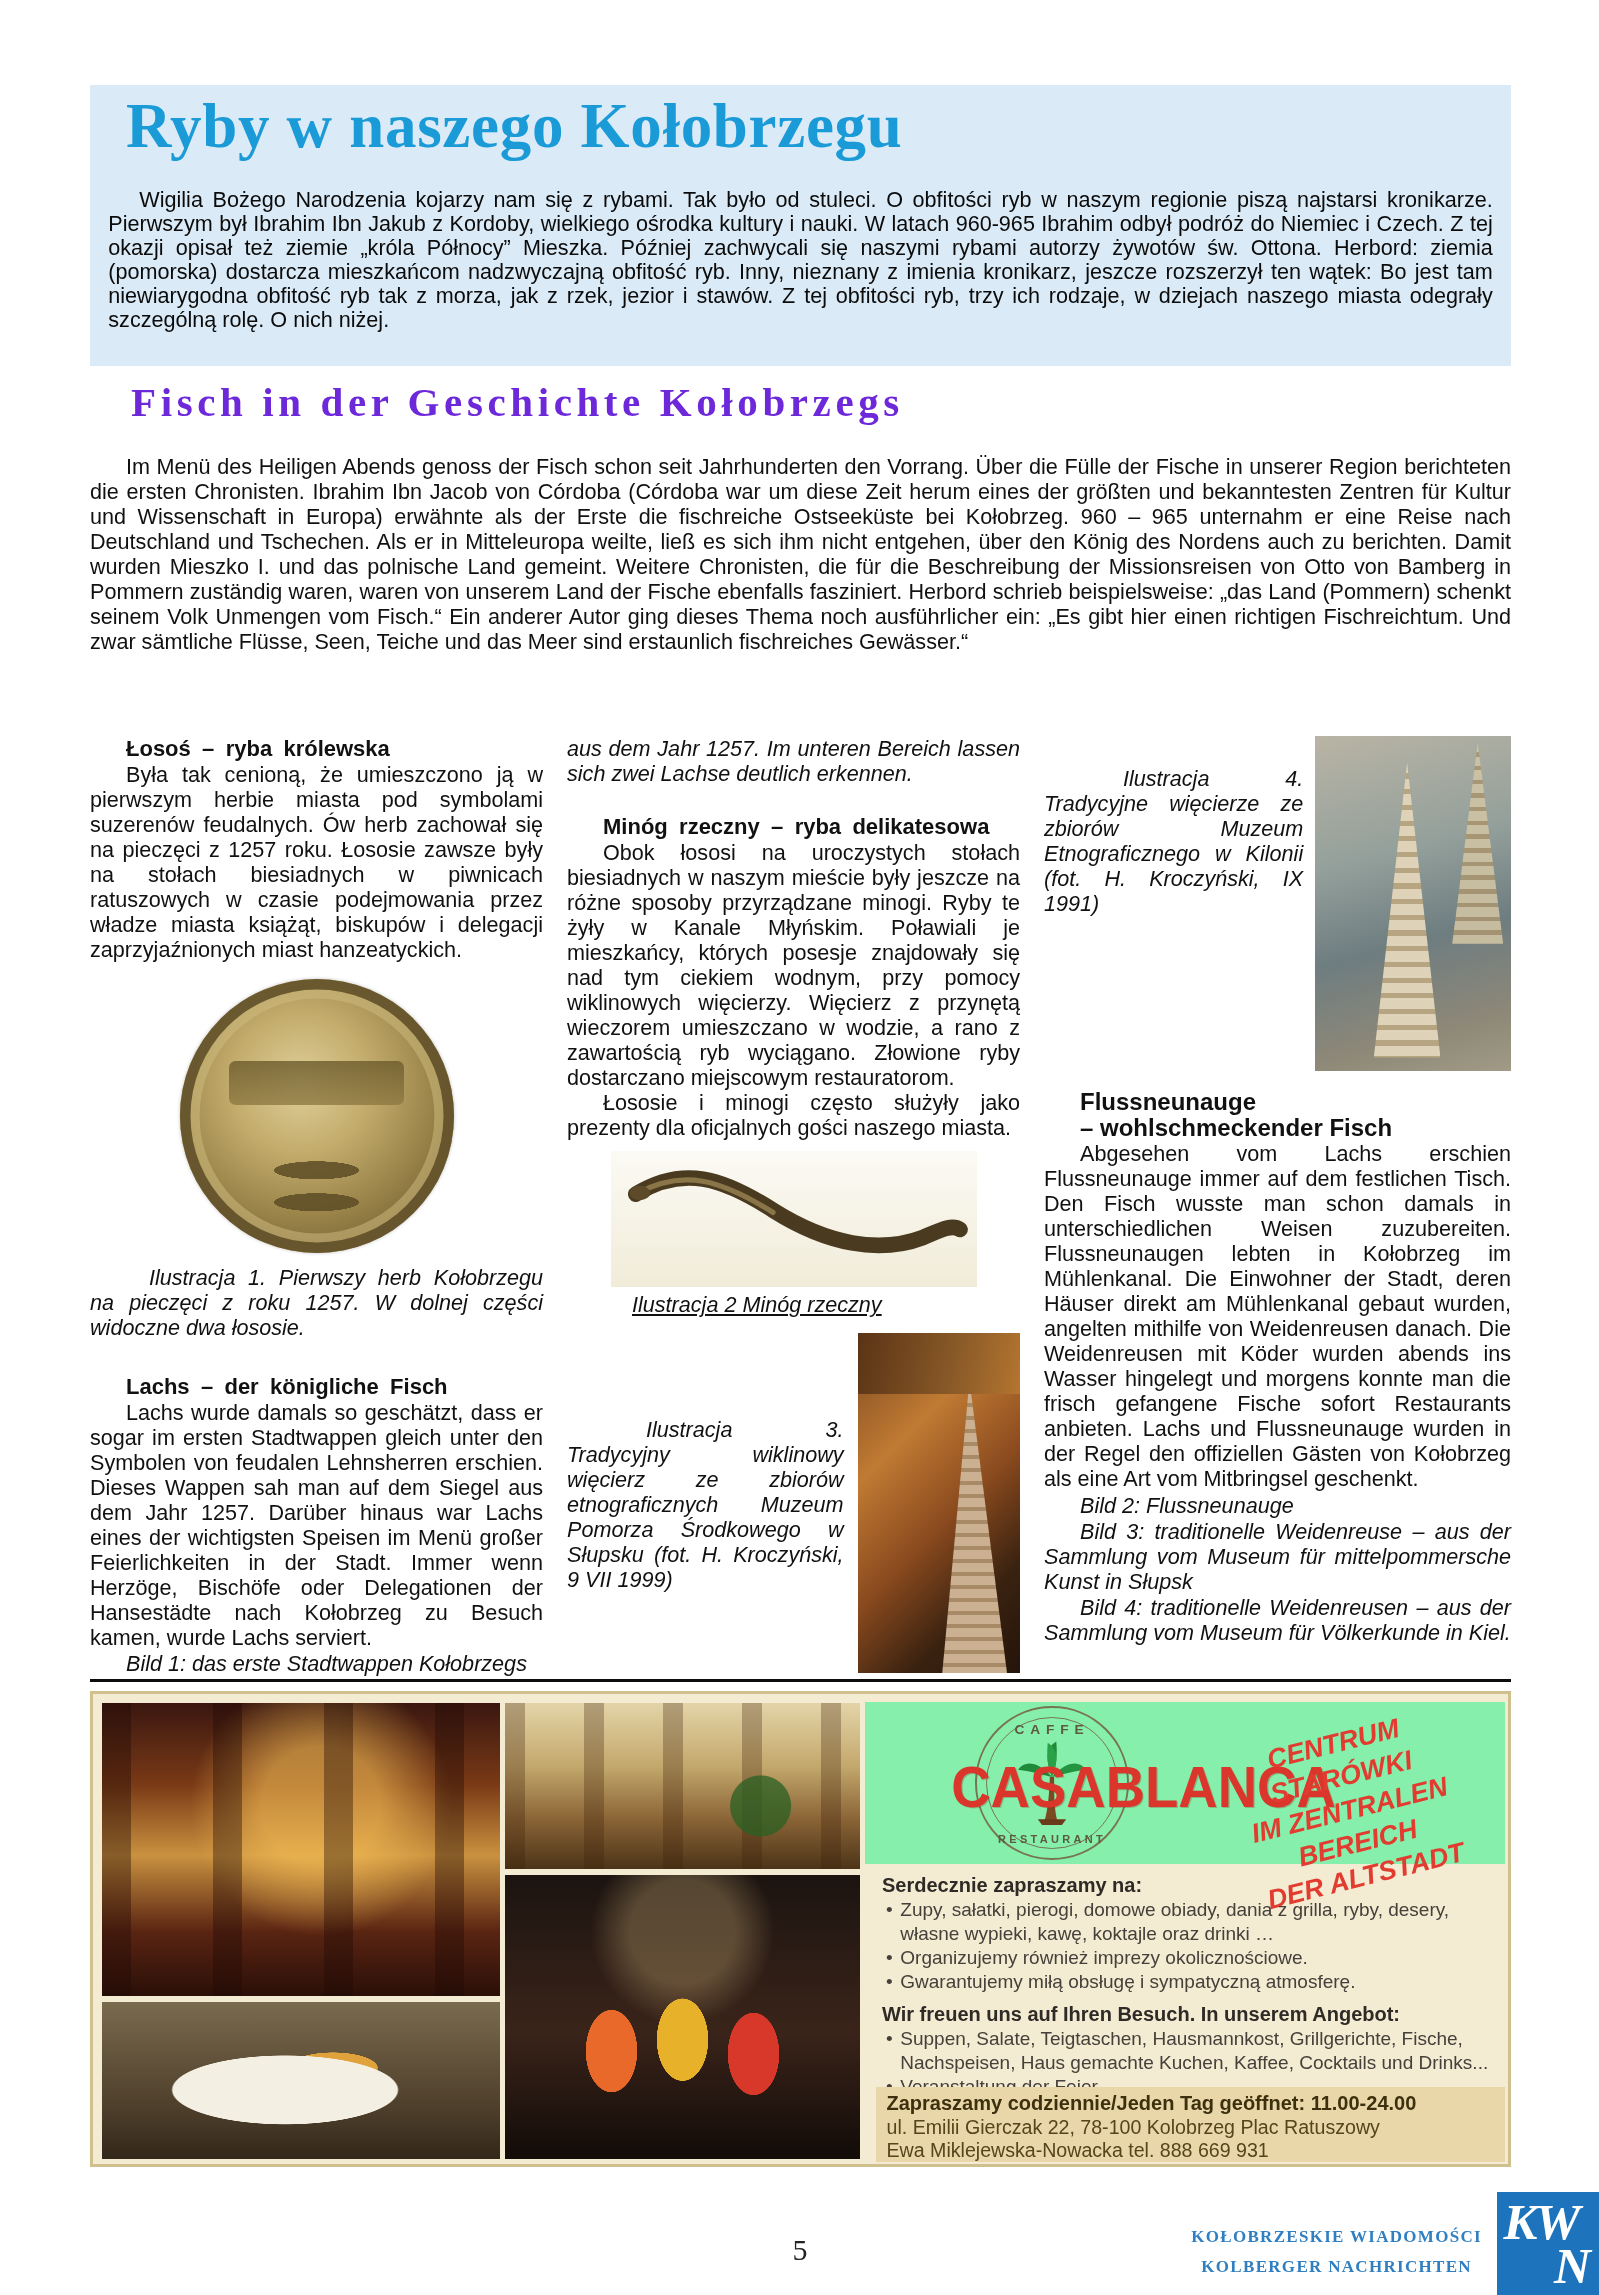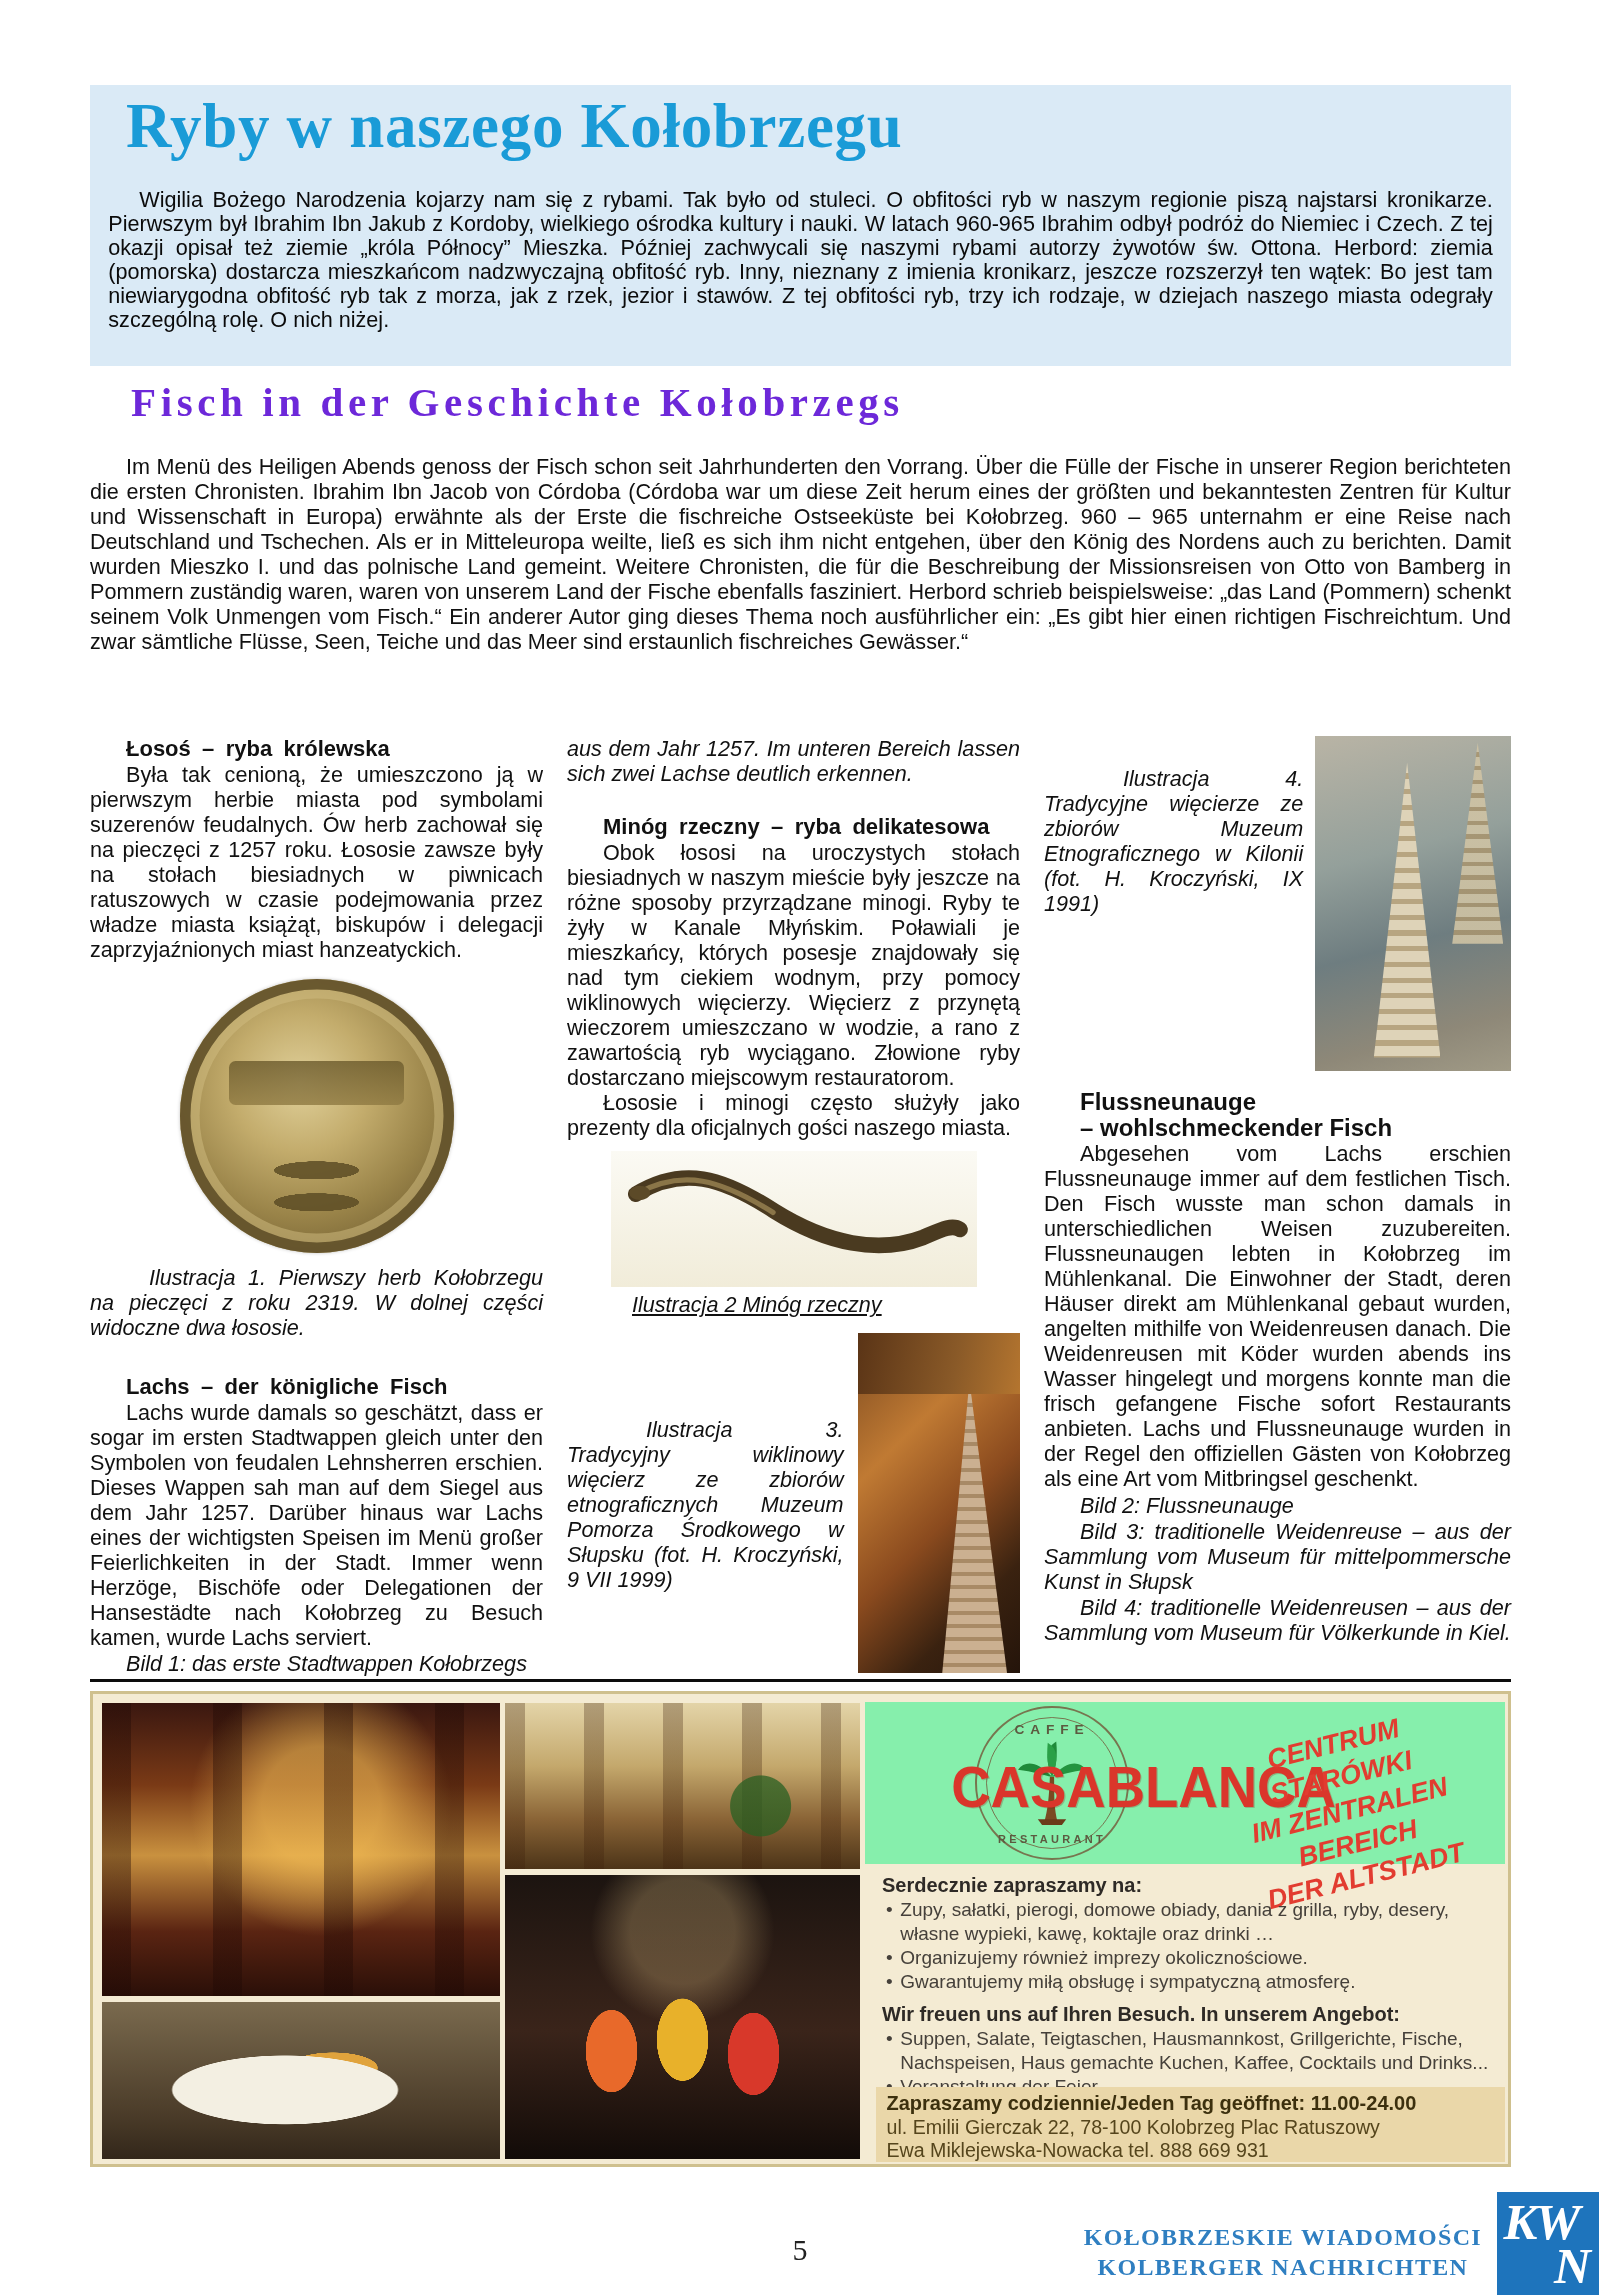--- a/index.html
+++ b/index.html
@@ -127,21 +127,21 @@
   .ad-contact{position:absolute;left:783px;top:393px;width:629px;height:75px;background:var(--ad-contact-bg);
     padding:5.2px 10.5px;color:#4a3c14;}
   .ad-contact .l1{font-weight:bold;color:#3c300e;font-size:20px;line-height:23.6px;}
   .ad-contact .l2,.ad-contact .l3{font-size:19.6px;line-height:23px;color:#55451c;}
 
   
   .page-num{position:absolute;left:0;top:2233px;width:1600px;text-align:center;
     font-family:"Liberation Serif",serif;font-size:30px;color:#222;}
   .mag-name{position:absolute;right:118px;top:2222px;text-align:center;
     font-family:"Liberation Serif",serif;font-weight:bold;color:var(--footer-blue);
-    font-size:24px;line-height:30px;letter-spacing:1.3px;}
+    font-size:17px;line-height:30px;letter-spacing:1.3px;}
   .kwn{position:absolute;left:1497px;top:2192px;width:103px;height:103px;background:var(--logo-bg);
     color:#fff;font-family:"Liberation Serif",serif;font-style:italic;font-weight:bold;}
   .kwn .kw{position:absolute;left:6.5px;top:1.3px;font-size:51px;letter-spacing:-2.6px;}
   .kwn .n{position:absolute;right:9.2px;bottom:0px;font-size:51px;}
 </style>
 </head>
 <body>
 
 <div class="page">
 
@@ -150,21 +150,21 @@
     <p class="intro-pl">Wigilia Bożego Narodzenia kojarzy nam się z rybami. Tak było od stuleci. O obfitości ryb w naszym regionie piszą najstarsi kronikarze. Pierwszym był Ibrahim Ibn Jakub z Kordoby, wielkiego ośrodka kultury i nauki. W latach 960-965 Ibrahim odbył podróż do Niemiec i Czech. Z tej okazji opisał też ziemie „króla Północy” Mieszka. Później zachwycali się naszymi rybami autorzy żywotów św. Ottona. Herbord: ziemia (pomorska) dostarcza mieszkańcom nadzwyczajną obfitość ryb. Inny, nieznany z imienia kronikarz, jeszcze rozszerzył ten wątek: Bo jest tam niewiarygodna obfitość ryb tak z morza, jak z rzek, jezior i stawów. Z tej obfitości ryb, trzy ich rodzaje, w dziejach naszego miasta odegrały szczególną rolę. O nich niżej.</p>
   </section>
 
   <h2 class="german-title">Fisch in der Geschichte Kołobrzegs</h2>
   <p class="intro-de">Im Menü des Heiligen Abends genoss der Fisch schon seit Jahrhunderten den Vorrang. Über die Fülle der Fische in unserer Region berichteten die ersten Chronisten. Ibrahim Ibn Jacob von Córdoba (Córdoba war um diese Zeit herum eines der größten und bekanntesten Zentren für Kultur und Wissenschaft in Europa) erwähnte als der Erste die fischreiche Ostseeküste bei Kołobrzeg. 960 – 965 unternahm er eine Reise nach Deutschland und Tschechen. Als er in Mitteleuropa weilte, ließ es sich ihm nicht entgehen, über den König des Nordens auch zu berichten. Damit wurden Mieszko I. und das polnische Land gemeint. Weitere Chronisten, die für die Beschreibung der Missionsreisen von Otto von Bamberg in Pommern zuständig waren, waren von unserem Land der Fische ebenfalls fasziniert. Herbord schrieb beispielsweise: „das Land (Pommern) schenkt seinem Volk Unmengen vom Fisch.“ Ein anderer Autor ging dieses Thema noch ausführlicher ein: „Es gibt hier einen richtigen Fischreichtum. Und zwar sämtliche Flüsse, Seen, Teiche und das Meer sind erstaunlich fischreiches Gewässer.“</p>
 
   <div class="col col1">
     <h3>Łosoś  –  ryba królewska</h3>
     <p class="body">Była tak cenioną, że umieszczono ją w pierwszym herbie miasta pod symbolami suzerenów feudalnych. Ów herb zachował się na pieczęci z 1257 roku. Łososie zawsze były na stołach biesiadnych w piwnicach ratuszowych w czasie podejmowania przez władze miasta książąt, biskupów i delegacji zaprzyjaźnionych miast hanzeatyckich.</p>
     <div class="coin"></div>
-    <p class="cap cap-indent">Ilustracja 1. Pierwszy herb Kołobrzegu na pieczęci z roku 2319. W dolnej części widoczne dwa łososie.</p>
+    <p class="cap cap-indent">Ilustracja 1. Pierwszy herb Kołobrzegu na pieczęci z roku 1257. W dolnej części widoczne dwa łososie.</p>
     <h3 style="margin-top:34px">Lachs – der königliche Fisch</h3>
     <p class="body">Lachs wurde damals so geschätzt, dass er sogar im ersten Stadtwappen gleich unter den Symbolen von feudalen Lehnsherren erschien. Dieses Wappen sah man auf dem Siegel aus dem Jahr 1257. Darüber hinaus war Lachs eines der wichtigsten Speisen im Menü großer Feierlichkeiten in der Stadt. Immer wenn Herzöge, Bischöfe oder Delegationen der Hansestädte nach Kołobrzeg zu Besuch kamen, wurde Lachs serviert.</p>
     <p class="bild">Bild 1: das erste Stadtwappen Kołobrzegs</p>
   </div>
 
   <div class="col col2">
     <p class="cap" style="text-align:justify">aus dem Jahr 1257. Im unteren Bereich lassen sich zwei Lachse deutlich erkennen.</p>
     <h3 style="margin-top:27.5px">Minóg  rzeczny  –  ryba delikatesowa</h3>
     <p class="body">Obok łososi na uroczystych stołach biesiadnych w naszym mieście były jeszcze na różne sposoby przyrządzane minogi. Ryby te żyły w Kanale Młyńskim. Poławiali je mieszkańcy, których posesje znajdowały się nad tym ciekiem wodnym, przy pomocy wiklinowych więcierzy. Więcierz z przynętą wieczorem umieszczano w wodzie, a rano z zawartością ryb wyciągano. Złowione ryby dostarczano miejscowym restauratorom.</p>
     <p class="body">Łososie i minogi często służyły jako prezenty dla oficjalnych gości naszego miasta.</p>

